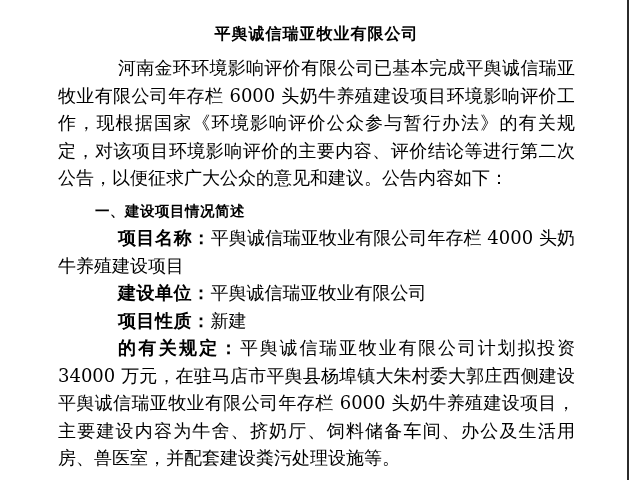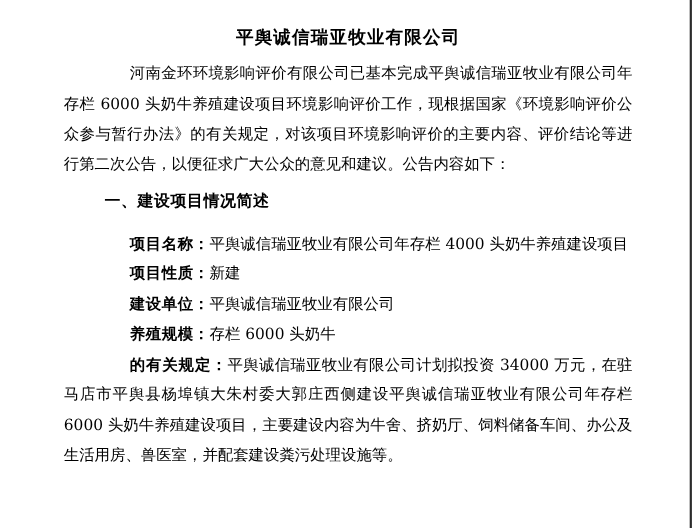--- a/index.html
+++ b/index.html
@@ -25,31 +25,31 @@
   }
   .title {
     text-align: center;
     font-weight: bold;
     font-size: 16px;
     line-height: 26px;
     letter-spacing: 1px;
     white-space: nowrap;
   }
   .body-text {
-    font-size: 14px;
+    font-size: 18px;
     line-height: 27.5px;
   }
   .intro {
     margin: 7px 0 0 0;
     text-indent: 60px;
     text-align: justify;
     text-justify: inter-ideograph;
   }
   .heading {
-    margin: 5px 0 12px 37px;
+    margin: 5px 0 0 37px;
     font-weight: bold;
     font-size: 14.5px;
     line-height: 27.5px;
     letter-spacing: 0.5px;
   }
   .field {
     margin: 0;
     text-indent: 60px;
     text-align: justify;
     text-justify: inter-ideograph;
@@ -74,24 +74,23 @@
   <div class="content">
 
     <div class="title">平舆诚信瑞亚牧业有限公司</div>
 
     <p class="body-text intro">河南金环环境影响评价有限公司已基本完成平舆诚信瑞亚牧业有限公司年存栏 6000 头奶牛养殖建设项目环境影响评价工作，现根据国家《环境影响评价公众参与暂行办法》的有关规定，对该项目环境影响评价的主要内容、评价结论等进行第二次公告，以便征求广大公众的意见和建议。公告内容如下：</p>
 
     <div class="body-text heading">一、建设项目情况简述</div>
 
     <p class="body-text field"><span class="label">项目名称：</span><span>平舆诚信瑞亚牧业有限公司年存栏 4000 头奶牛养殖建设项目</span></p>
 
+    <p class="body-text field"><span class="label">建设单位：</span><span>平舆诚信瑞亚牧业有限公司</span></p>
+
     <p class="body-text field"><span class="label">项目性质：</span><span>新建</span></p>
 
-    <p class="body-text field"><span class="label">建设单位：</span><span>平舆诚信瑞亚牧业有限公司</span></p>
-
-    <p class="body-text field"><span class="label">养殖规模：</span><span>存栏 6000 头奶牛</span></p>
 
     <p class="body-text field"><span class="label">的有关规定：</span><span>平舆诚信瑞亚牧业有限公司计划拟投资 34000 万元，在驻马店市平舆县杨埠镇大朱村委大郭庄西侧建设平舆诚信瑞亚牧业有限公司年存栏 6000 头奶牛养殖建设项目，主要建设内容为牛舍、挤奶厅、饲料储备车间、办公及生活用房、兽医室，并配套建设粪污处理设施等。</span></p>
 
   </div>
 
   <div class="right-border"></div>
 </div>
 
 </body></html>

